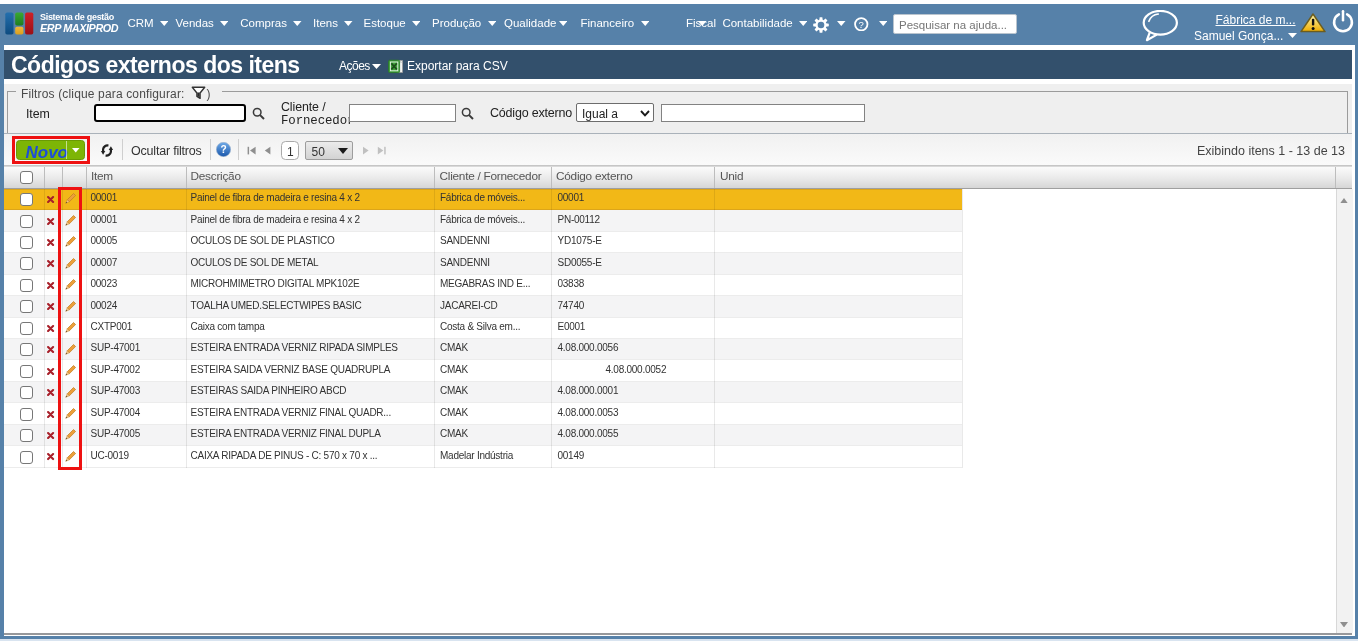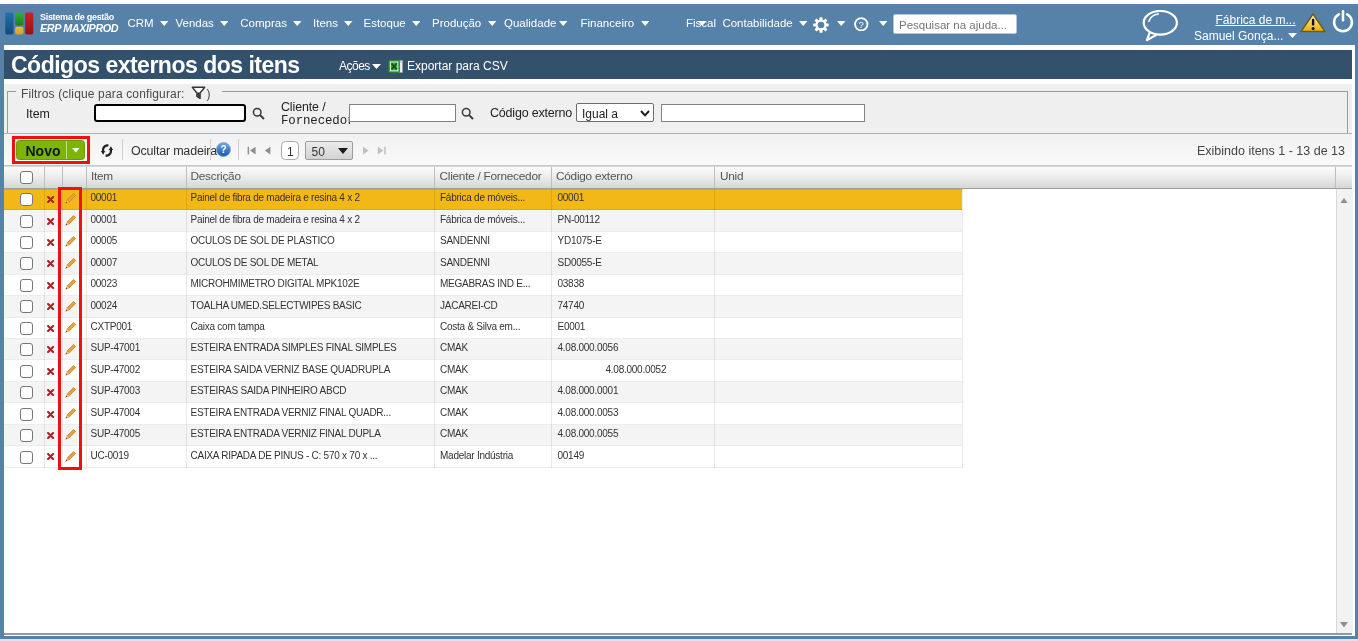--- a/index.html
+++ b/index.html
@@ -165,34 +165,34 @@
     </svg>
 <div class="t" style="left:490px;top:107.4px;color:#222;font-size:12.5px;letter-spacing:-0.2px;">Código externo</div>
 <div class="" style="left:576px;top:103px;width:78px;height:18.8px;background:#fff;border:1px solid #6d6d6d;border-radius:2px;"></div>
 <div class="t" style="left:582px;top:107.7px;color:#222;font-size:12px;">Igual a</div>
 <svg style="position:absolute;left:639.5px;top:110.3px" width="10" height="7" viewBox="0 0 10 7">
       <path d="M1,1 L5,5.3 L9,1" fill="none" stroke="#1a1a1a" stroke-width="1.9"></path>
     </svg>
 <div class="" style="left:660.5px;top:103.8px;width:204px;height:18.4px;background:#fff;border:1px solid #828282;"></div>
 <div class="" style="left:4.4px;top:133px;width:1348px;height:33.2px;background:linear-gradient(#f1f1f1,#fafafa);border-top:1px solid #aab2ba;border-bottom:1px solid #c6c6c6;"></div>
 <div class="" style="left:16.2px;top:139.6px;width:69.2px;height:20.6px;background:#7db506;border:1px solid #6a9a04;border-radius:3.5px;"></div>
-<div class="t" style="left:25.5px;top:143.9px;color:#0f172a;font-size:14px;font-weight:bold;">Novo</div>
+<div class="t" style="left:25.5px;top:143.9px;color:#1d4ed8;font-size:17px;font-weight:bold;font-style:italic;">Novo</div>
 <div class="" style="left:65.8px;top:141px;width:1.2px;height:17.6px;background:rgba(255,255,255,0.55);"></div>
 <svg style="position:absolute;left:72px;top:148.3px" width="7.5" height="4.6" viewBox="0 0 7.5 4.6">
       <polygon points="0,0 7.5,0 3.75,4.6" fill="#fff"></polygon>
     </svg>
 <div class="" style="left:11.6px;top:136.2px;width:78.7px;height:28.1px;border:3.4px solid #ee1111;"></div>
 <svg style="position:absolute;left:100px;top:144px" width="14" height="13" viewBox="0 0 14 13">
       <path d="M8.4,1.6 A4.3,4.3 0 0 0 3.1,5.2 L3.1,7.2" fill="none" stroke="#222" stroke-width="2.2"></path>
       <polygon points="0.9,6.9 5.3,6.9 3.1,10.7" fill="#222"></polygon>
       <path d="M5.6,11.4 A4.3,4.3 0 0 0 10.9,7.8 L10.9,5.8" fill="none" stroke="#222" stroke-width="2.2"></path>
       <polygon points="8.7,6.1 13.1,6.1 10.9,2.3" fill="#222"></polygon>
     </svg>
 <div class="" style="left:122px;top:139px;width:1px;height:21px;background:#cfcfcf;"></div>
-<div class="t" style="left:131px;top:145px;color:#333;font-size:12.5px;letter-spacing:-0.2px;">Ocultar madeira</div>
+<div class="t" style="left:131px;top:145px;color:#333;font-size:12.5px;letter-spacing:-0.2px;">Ocultar filtros</div>
 <div class="" style="left:210px;top:139px;width:1px;height:21px;background:#cfcfcf;"></div>
 <svg style="position:absolute;left:216px;top:142.2px" width="15" height="15" viewBox="0 0 14 14">
       <defs>
         <linearGradient id="hg" x1="0" y1="0" x2="0" y2="1">
           <stop offset="0" stop-color="#6faae8"></stop>
           <stop offset="1" stop-color="#1a57ab"></stop>
         </linearGradient>
       </defs>
       <circle cx="7" cy="7" r="6.7" fill="url(#hg)" stroke="#9fb6cf" stroke-width="0.6"></circle>
       <text x="7" y="10.4" font-family="Liberation Sans" font-size="9.5" font-weight="bold" fill="#fff" text-anchor="middle">?</text>
@@ -353,21 +353,21 @@
       <path d="M1.1,1.1 L6.1,6.1 M6.1,1.1 L1.1,6.1" stroke="#a8202a" stroke-width="2.1" stroke-linecap="round"></path>
     </svg>
 <svg style="position:absolute;left:61.8px;top:342.6px" width="15" height="15" viewBox="0 0 15 15">
       <g transform="rotate(45 7.5 7.5)">
         <rect x="6.1" y="0.4" width="2.9" height="8.8" fill="#eda03a" stroke="#c07d22" stroke-width="0.7"></rect>
         <polygon points="6.1,9.2 9.0,9.2 7.55,12.8" fill="#f0c68a" stroke="#c5832a" stroke-width="0.5"></polygon>
         <polygon points="7.0,11.6 8.1,11.6 7.55,12.9" fill="#222"></polygon>
       </g>
     </svg>
 <div class="cell t" style="left:90.5px;top:343.475px;">SUP-47001</div>
-<div class="cell t" style="left:190.5px;top:343.475px;">ESTEIRA ENTRADA SIMPLES FINAL SIMPLES</div>
+<div class="cell t" style="left:190.5px;top:343.475px;">ESTEIRA ENTRADA VERNIZ RIPADA SIMPLES</div>
 <div class="cell t" style="left:440px;top:343.475px;">CMAK</div>
 <div class="cell t" style="left:557.5px;top:343.475px;">4.08.000.0056</div>
 <div class="" style="left:4.4px;top:360.5px;width:957.6px;height:21.45px;background:#ffffff;border-bottom:1px solid #ececec;"></div>
 <div class="cb" style="left:20px;top:364.725px;width:13px;height:13px;"></div>
 <svg style="position:absolute;left:47.4px;top:367.6px" width="7.2" height="7.2" viewBox="0 0 7.2 7.2">
       <path d="M1.1,1.1 L6.1,6.1 M6.1,1.1 L1.1,6.1" stroke="#a8202a" stroke-width="2.1" stroke-linecap="round"></path>
     </svg>
 <svg style="position:absolute;left:61.8px;top:364.0px" width="15" height="15" viewBox="0 0 15 15">
       <g transform="rotate(45 7.5 7.5)">
         <rect x="6.1" y="0.4" width="2.9" height="8.8" fill="#eda03a" stroke="#c07d22" stroke-width="0.7"></rect>

